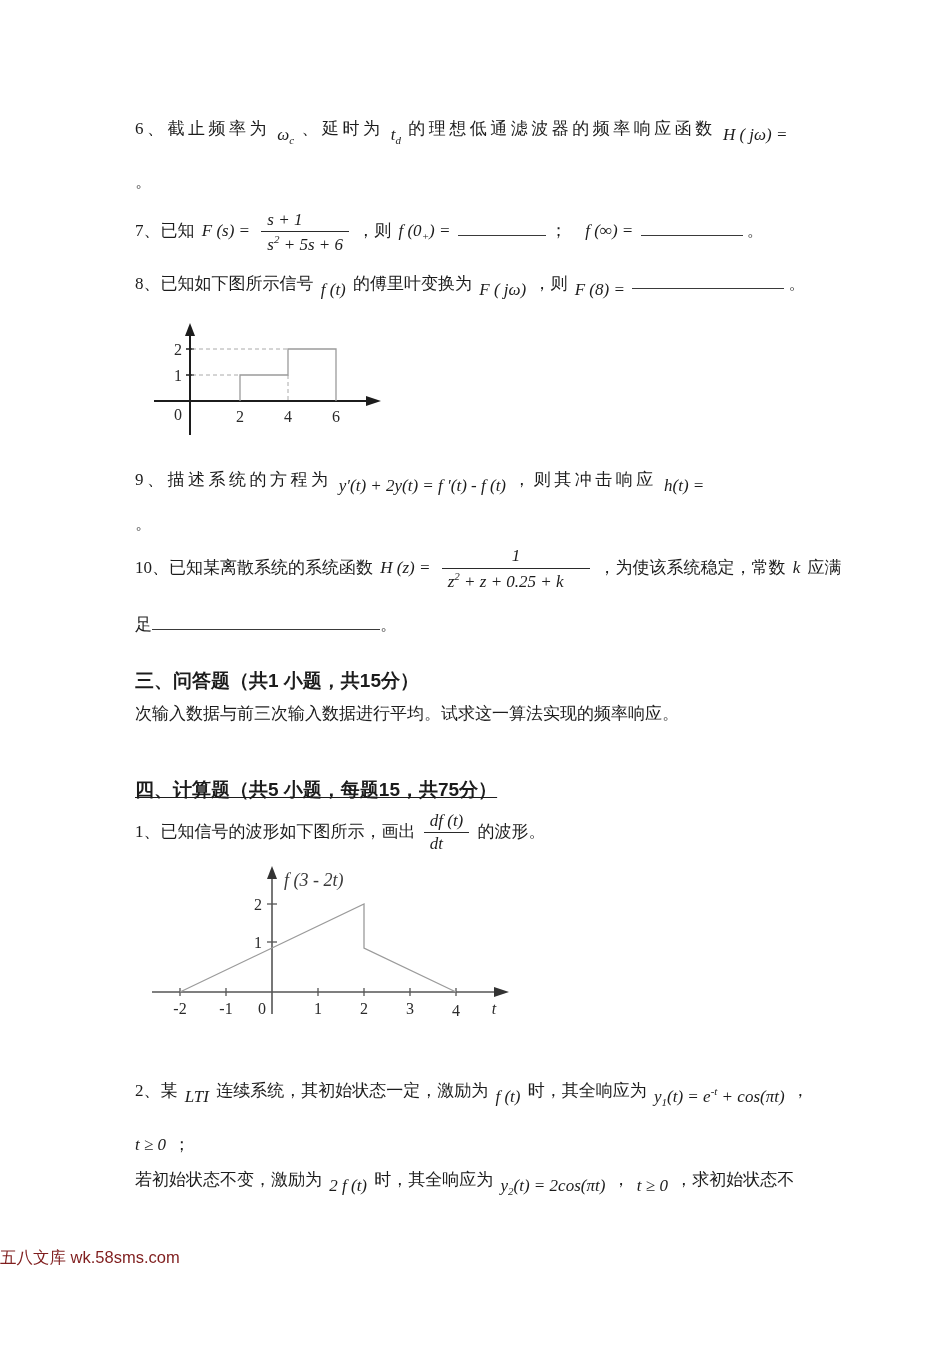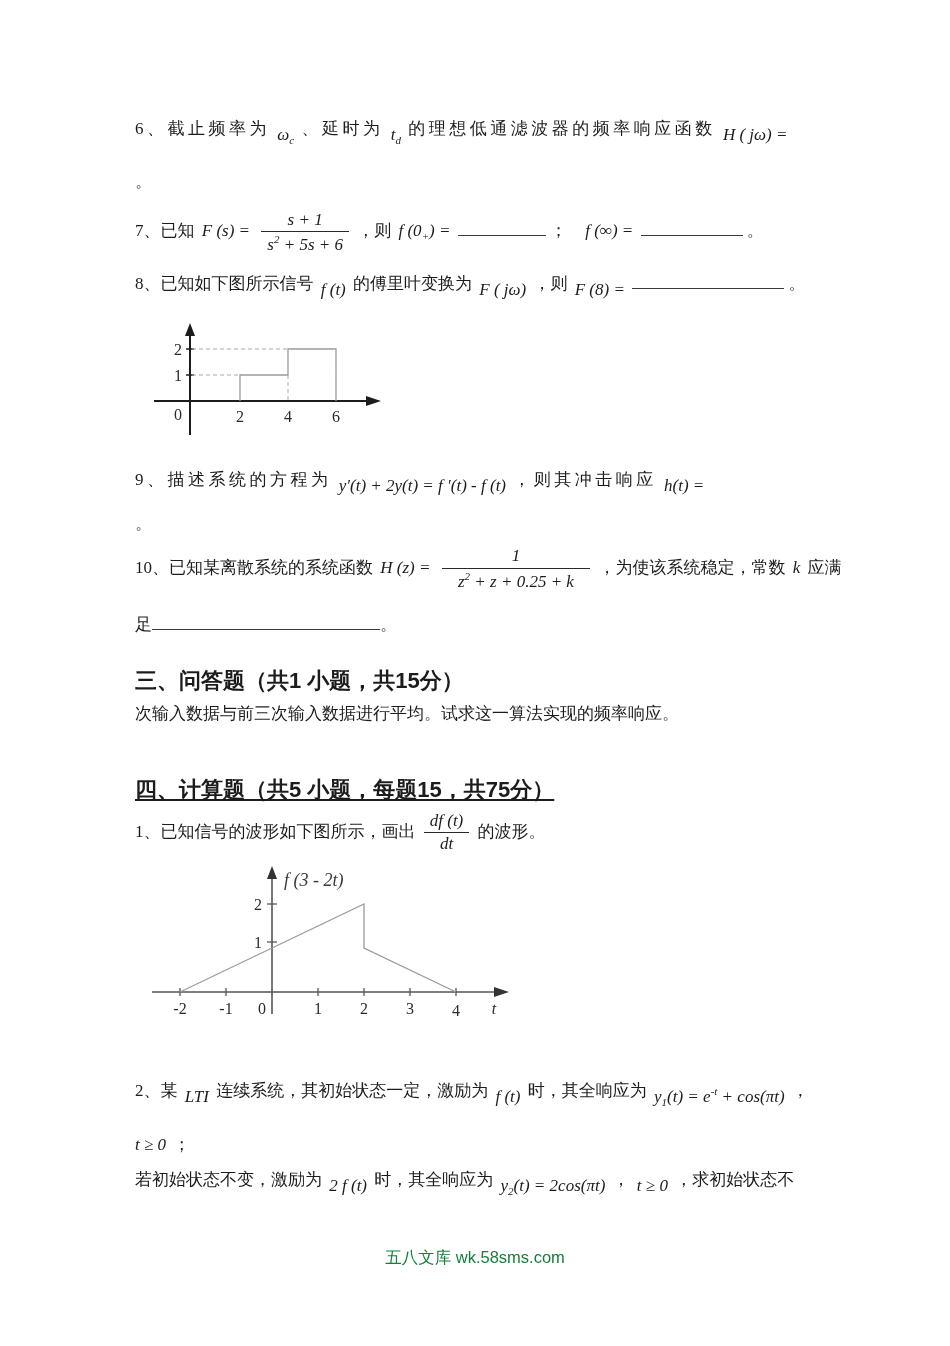--- a/index.html
+++ b/index.html
@@ -8,30 +8,30 @@
     font-family:"Liberation Serif","DejaVu Serif",serif;
     color:#1c1c1c;font-size:17px;overflow:hidden;
   }
   .content{position:absolute;left:135px;top:116px;width:790px;}
   .line{white-space:nowrap;}
   .cjk{}
   .wide{letter-spacing:3.5px;}
   .math{font-style:italic;font-family:"Liberation Serif","DejaVu Serif",serif;margin:0 3px;}
   .mlow{display:inline-block;vertical-align:-6px;}
   .blank{display:inline-block;border-bottom:1px solid #3a3a3a;height:15px;vertical-align:baseline;}
-  .frac{display:inline-block;vertical-align:middle;text-align:center;line-height:1.2;font-style:italic;margin:0 4px;}
+  .frac{display:inline-block;vertical-align:middle;line-height:1.2;font-style:italic;margin:0 4px;}
   .frac .num{display:block;border-bottom:1px solid #2a2a2a;padding:0 6px 1px;}
   .frac .den{display:block;padding:1px 6px 0;}
-  .sec-heading{font-family:"Liberation Sans","DejaVu Sans",sans-serif;font-weight:bold;font-size:22px;}
+  .sec-heading{font-family:"Liberation Sans","DejaVu Sans",sans-serif;font-weight:bold;font-size:19px;}
   sub,sup{font-size:11px;font-style:italic;}
   .graph{display:block;}
   .glabel{font-family:"Liberation Serif","DejaVu Serif",serif;font-size:16px;fill:#2a2a2a;}
   .gtitle{font-style:italic;font-size:18px;fill:#3a3a3a;}
-  .footer{position:absolute;left:0;top:1247px;width:950px;text-align:center;
-          font-family:"Liberation Sans","DejaVu Sans",sans-serif;font-size:16.5px;color:#15803d;}
+  .footer{position:absolute;left:0;top:1247px;width:950px;
+          font-family:"Liberation Sans","DejaVu Sans",sans-serif;font-size:16.5px;color:#7f1d1d;}
 </style>
 </head>
 <body>
 
 <div class="content">
 
   <div class="line" style="line-height:26px;margin-bottom:18px;">
     <span class="cjk wide">6、截止频率为</span>
     <span class="math mlow"><span>ω</span><sub>c</sub></span>
     <span class="cjk wide">、延时为</span>

